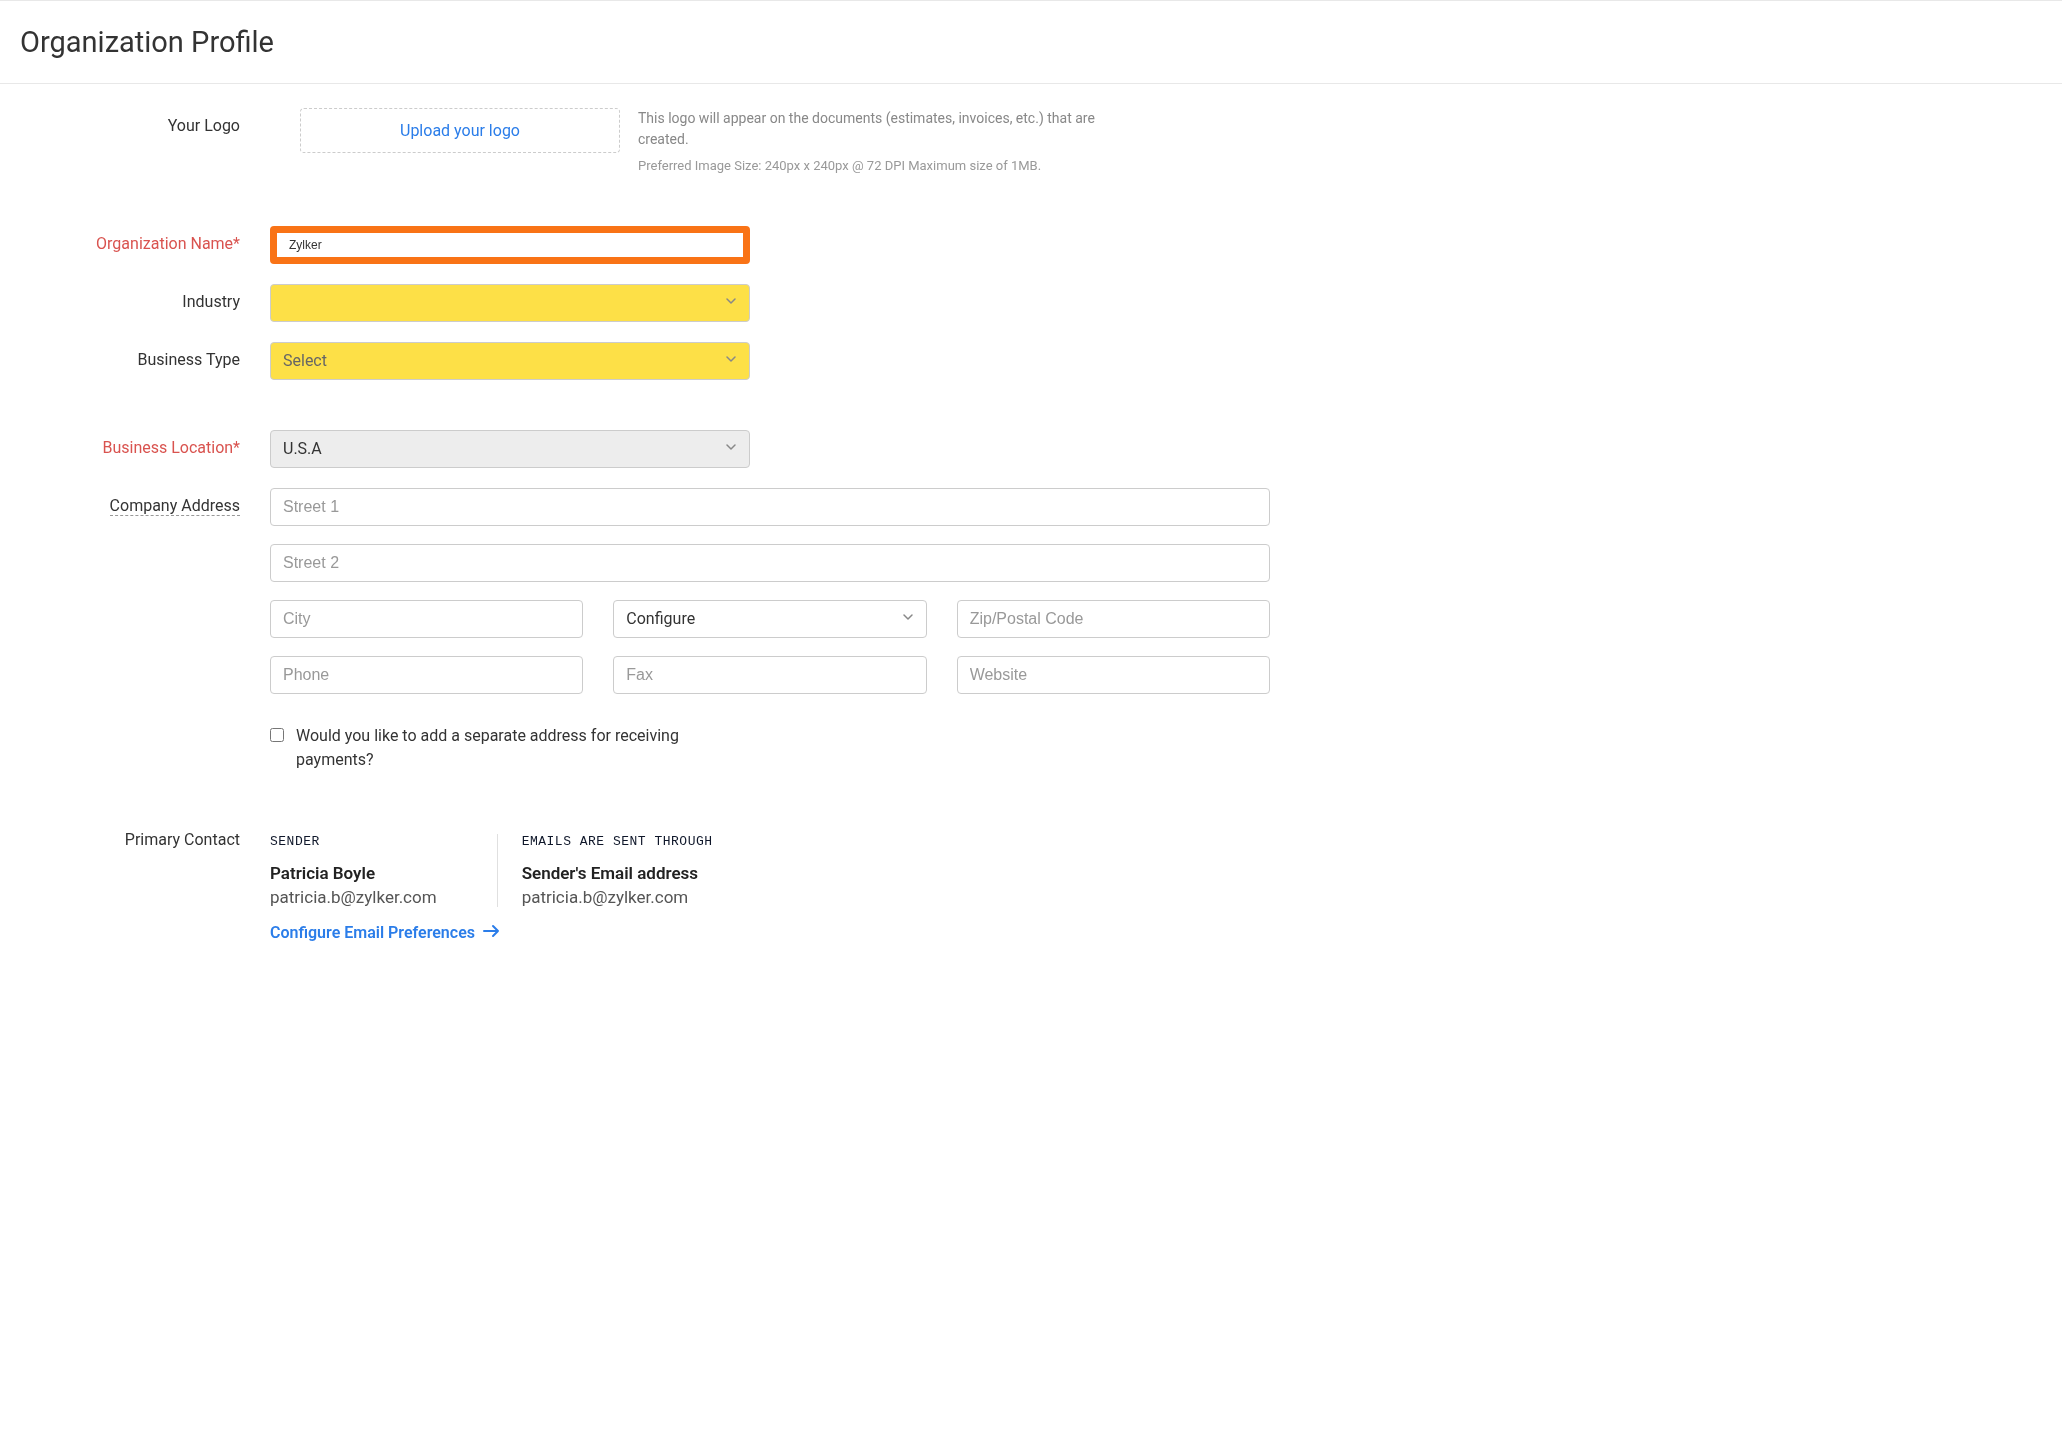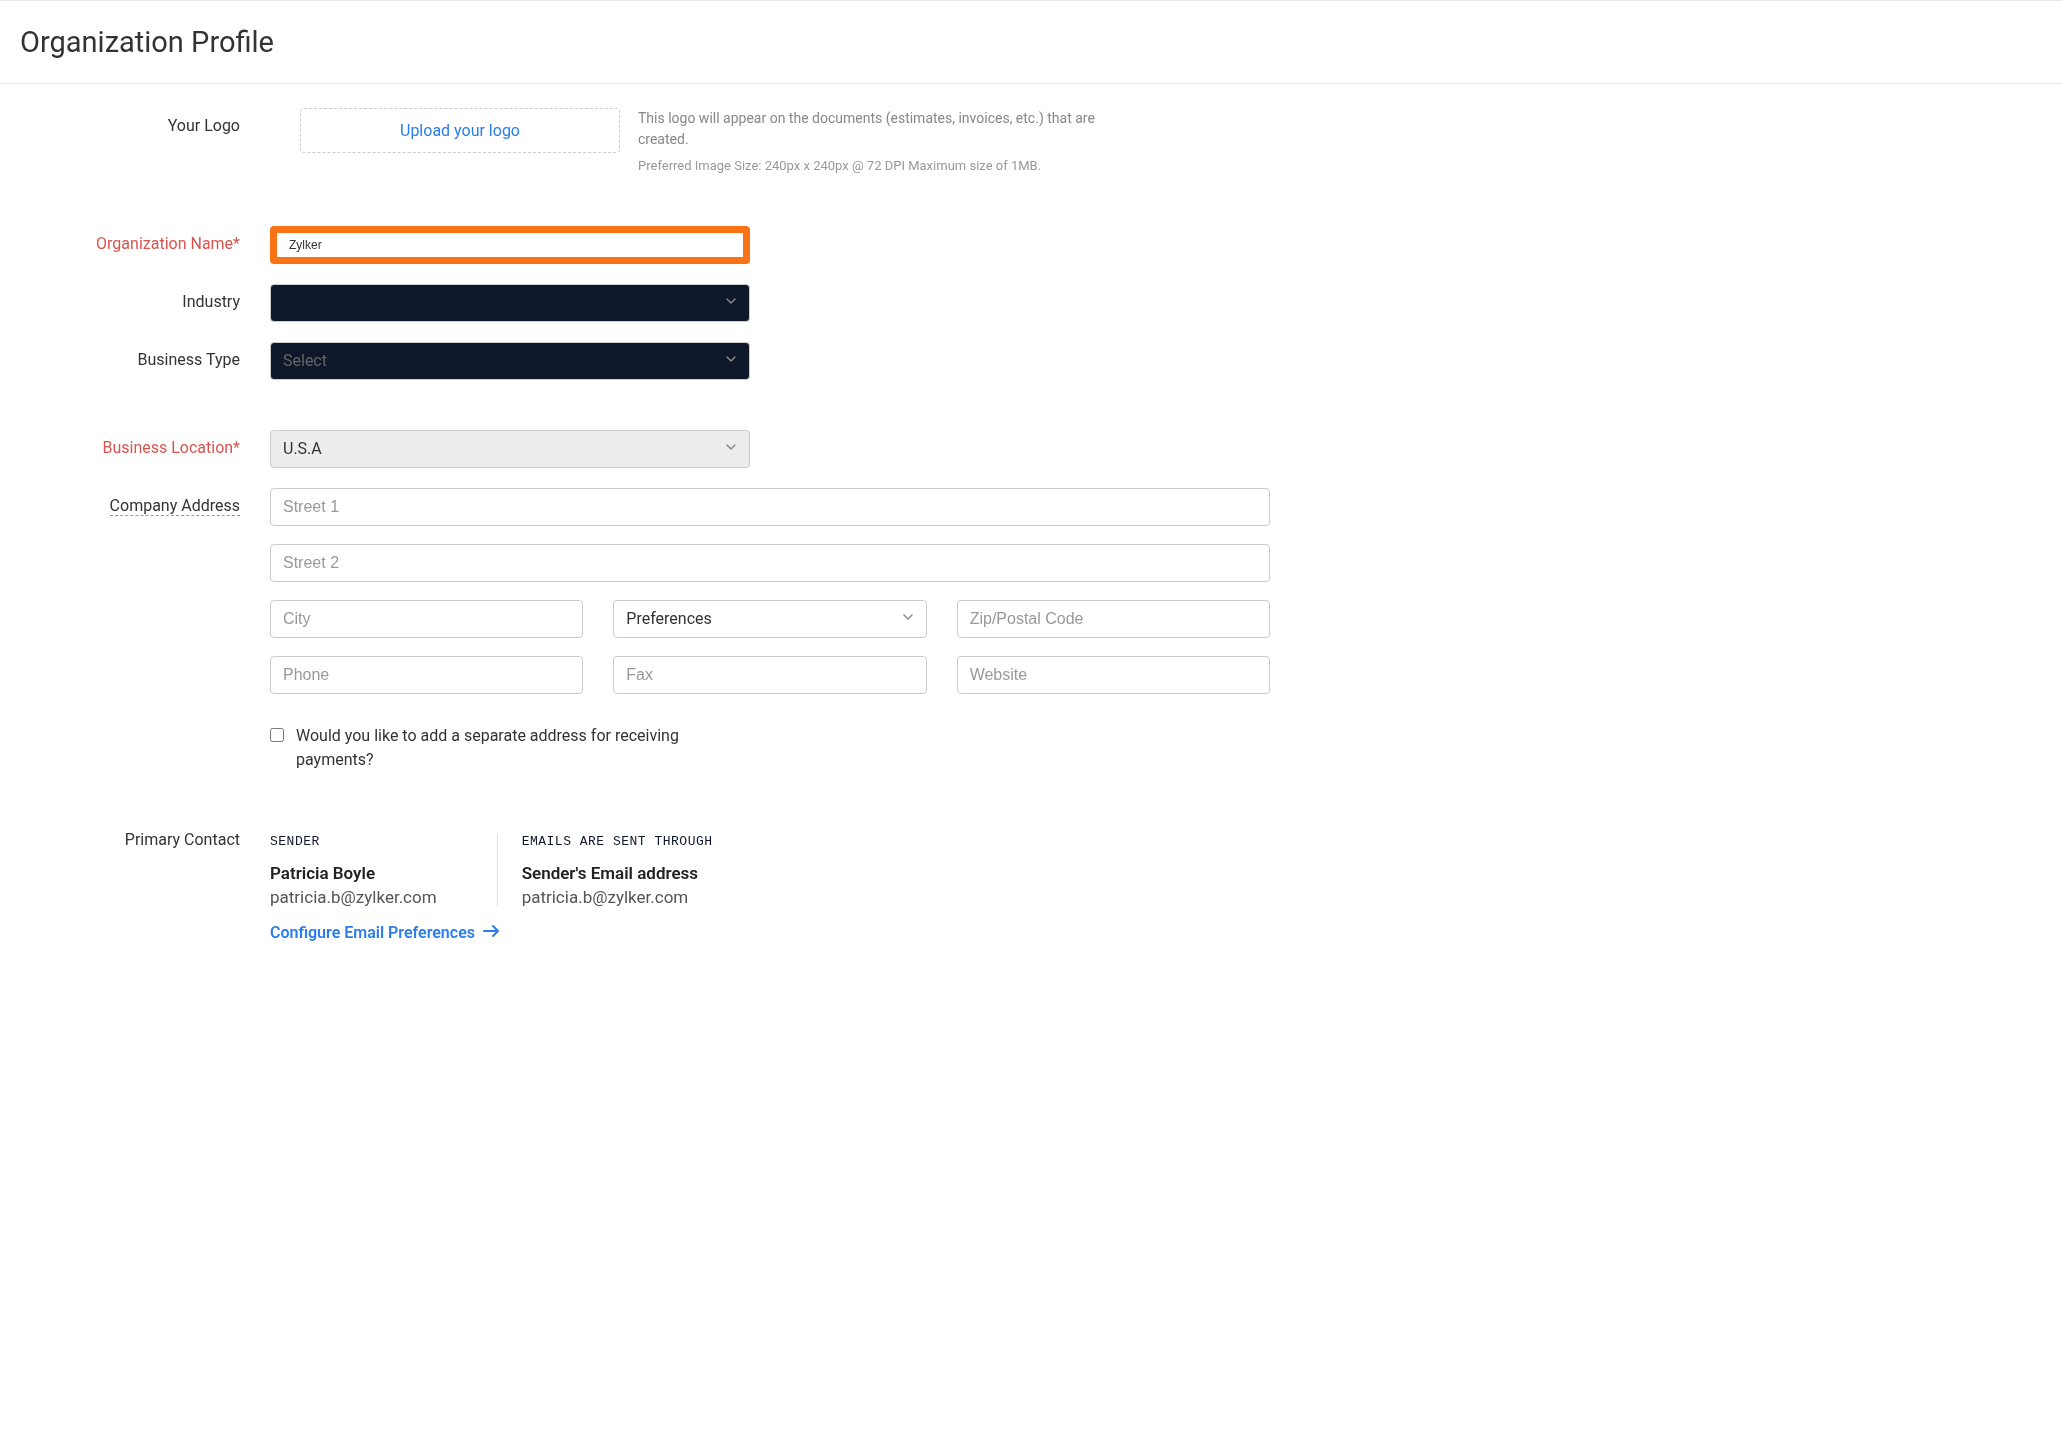--- a/index.html
+++ b/index.html
@@ -100,21 +100,21 @@
       color: #999;
     }
     .select-input {
       width: 480px;
       height: 38px;
       border: 1px solid #ccc;
       border-radius: 4px;
       padding: 0 12px;
       font-size: 16px;
       color: #666;
-      background: #0f172a;
+      background: #fde047;
       position: relative;
       display: flex;
       align-items: center;
       justify-content: space-between;
       cursor: pointer;
     }
     .select-input.disabled {
       background: #ededed;
       color: #333;
     }
@@ -309,21 +309,21 @@
     <div class="label-wrap">
       <span class="form-label dotted" style="width:auto;padding:0;">Company Address</span>
     </div>
     <div class="form-control-area">
       <div class="address-grid">
         <input type="text" class="address-full" placeholder="Street 1" style="">
         <input type="text" class="address-full" placeholder="Street 2" style="">
         <div class="address-row3">
           <input type="text" class="address-third" placeholder="City" style="">
           <div class="select-third">
-            <span>Preferences</span>
+            <span>Configure</span>
             <span class="chevron">
               <svg width="12" height="12" viewBox="0 0 12 12">
                   <path d="M2 4 L6 8 L10 4" stroke="#888" stroke-width="1.5" fill="none" stroke-linecap="round" stroke-linejoin="round"></path>
                 </svg>
             </span>
           </div>
           <input type="text" class="address-third" placeholder="Zip/Postal Code" style="">
         </div>
         <div class="address-row3">
           <input type="text" class="address-third" placeholder="Phone" style="">

